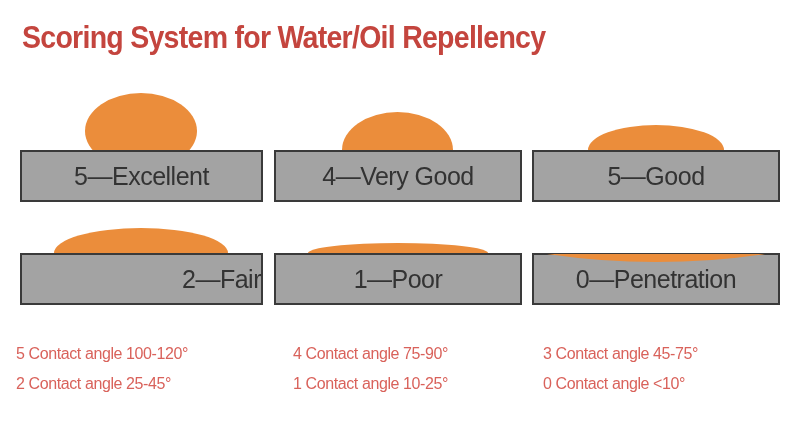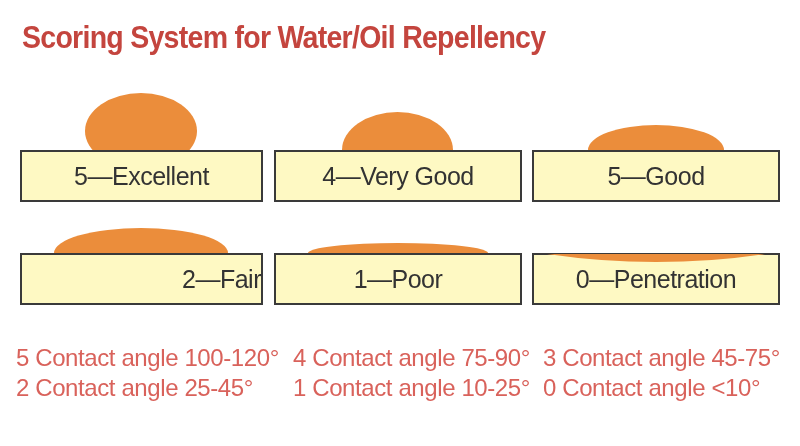--- a/index.html
+++ b/index.html
@@ -15,21 +15,21 @@
   .title {
     position: absolute; left: 22px; top: 20px;
     font-size: 31px; font-weight: bold;
     letter-spacing: -0.8px; white-space: nowrap;
     color: var(--title-color, #C4453E);
     transform: scaleX(0.92); transform-origin: left top;
   }
 
   .score-box {
     position: absolute; height: 52px;
-    background: #fef9c3;
+    background: #a3a3a3;
     border: 2px solid var(--border-color, #3A3A3A);
     box-sizing: border-box;
     display: flex; align-items: center; justify-content: center;
     z-index: 2;
   }
   .score-label {
     font-size: 25px; letter-spacing: -0.5px; white-space: nowrap;
     color: var(--label-color, #333);
   }
 
@@ -54,21 +54,21 @@
 
   #box-5 { left: 20px;  top: 150px; width: 243px; }
   #box-4 { left: 274px; top: 150px; width: 248px; }
   #box-3 { left: 532px; top: 150px; width: 248px; }
   #box-2 { left: 20px;  top: 253px; width: 243px; justify-content: flex-end; }
   #box-1 { left: 274px; top: 253px; width: 248px; }
   #box-0 { left: 532px; top: 253px; width: 248px; text-align: right; }
 
   .annotation {
     position: absolute;
-    font-size: 24px; letter-spacing: -0.4px; white-space: nowrap;
+    font-size: 16px; letter-spacing: -0.4px; white-space: nowrap;
     line-height: 1.2;
     color: var(--annotation-color, #D9625B);
   }
   #ann-5 { left: 16px;  top: 344px; }
   #ann-4 { left: 293px; top: 344px; }
   #ann-3 { left: 543px; top: 344px; }
   #ann-2 { left: 16px;  top: 374px; }
   #ann-1 { left: 293px; top: 364px; margin-top: 10px; }
   #ann-0 { left: 543px; top: 374px; }
 </style>

